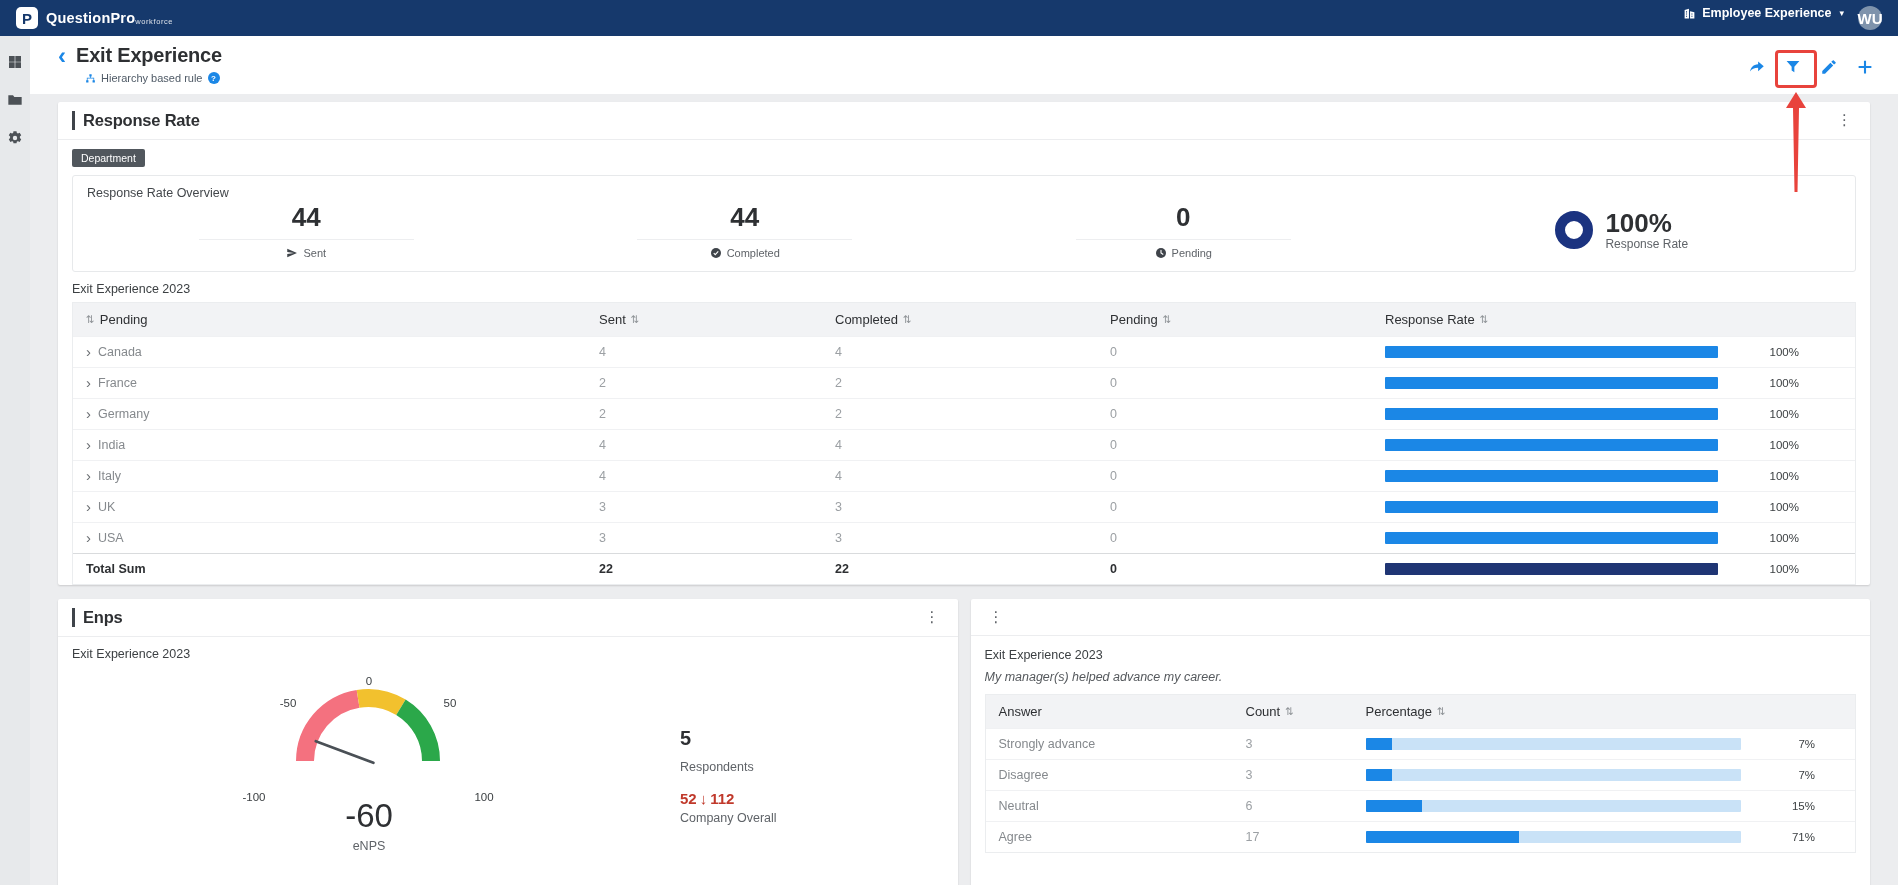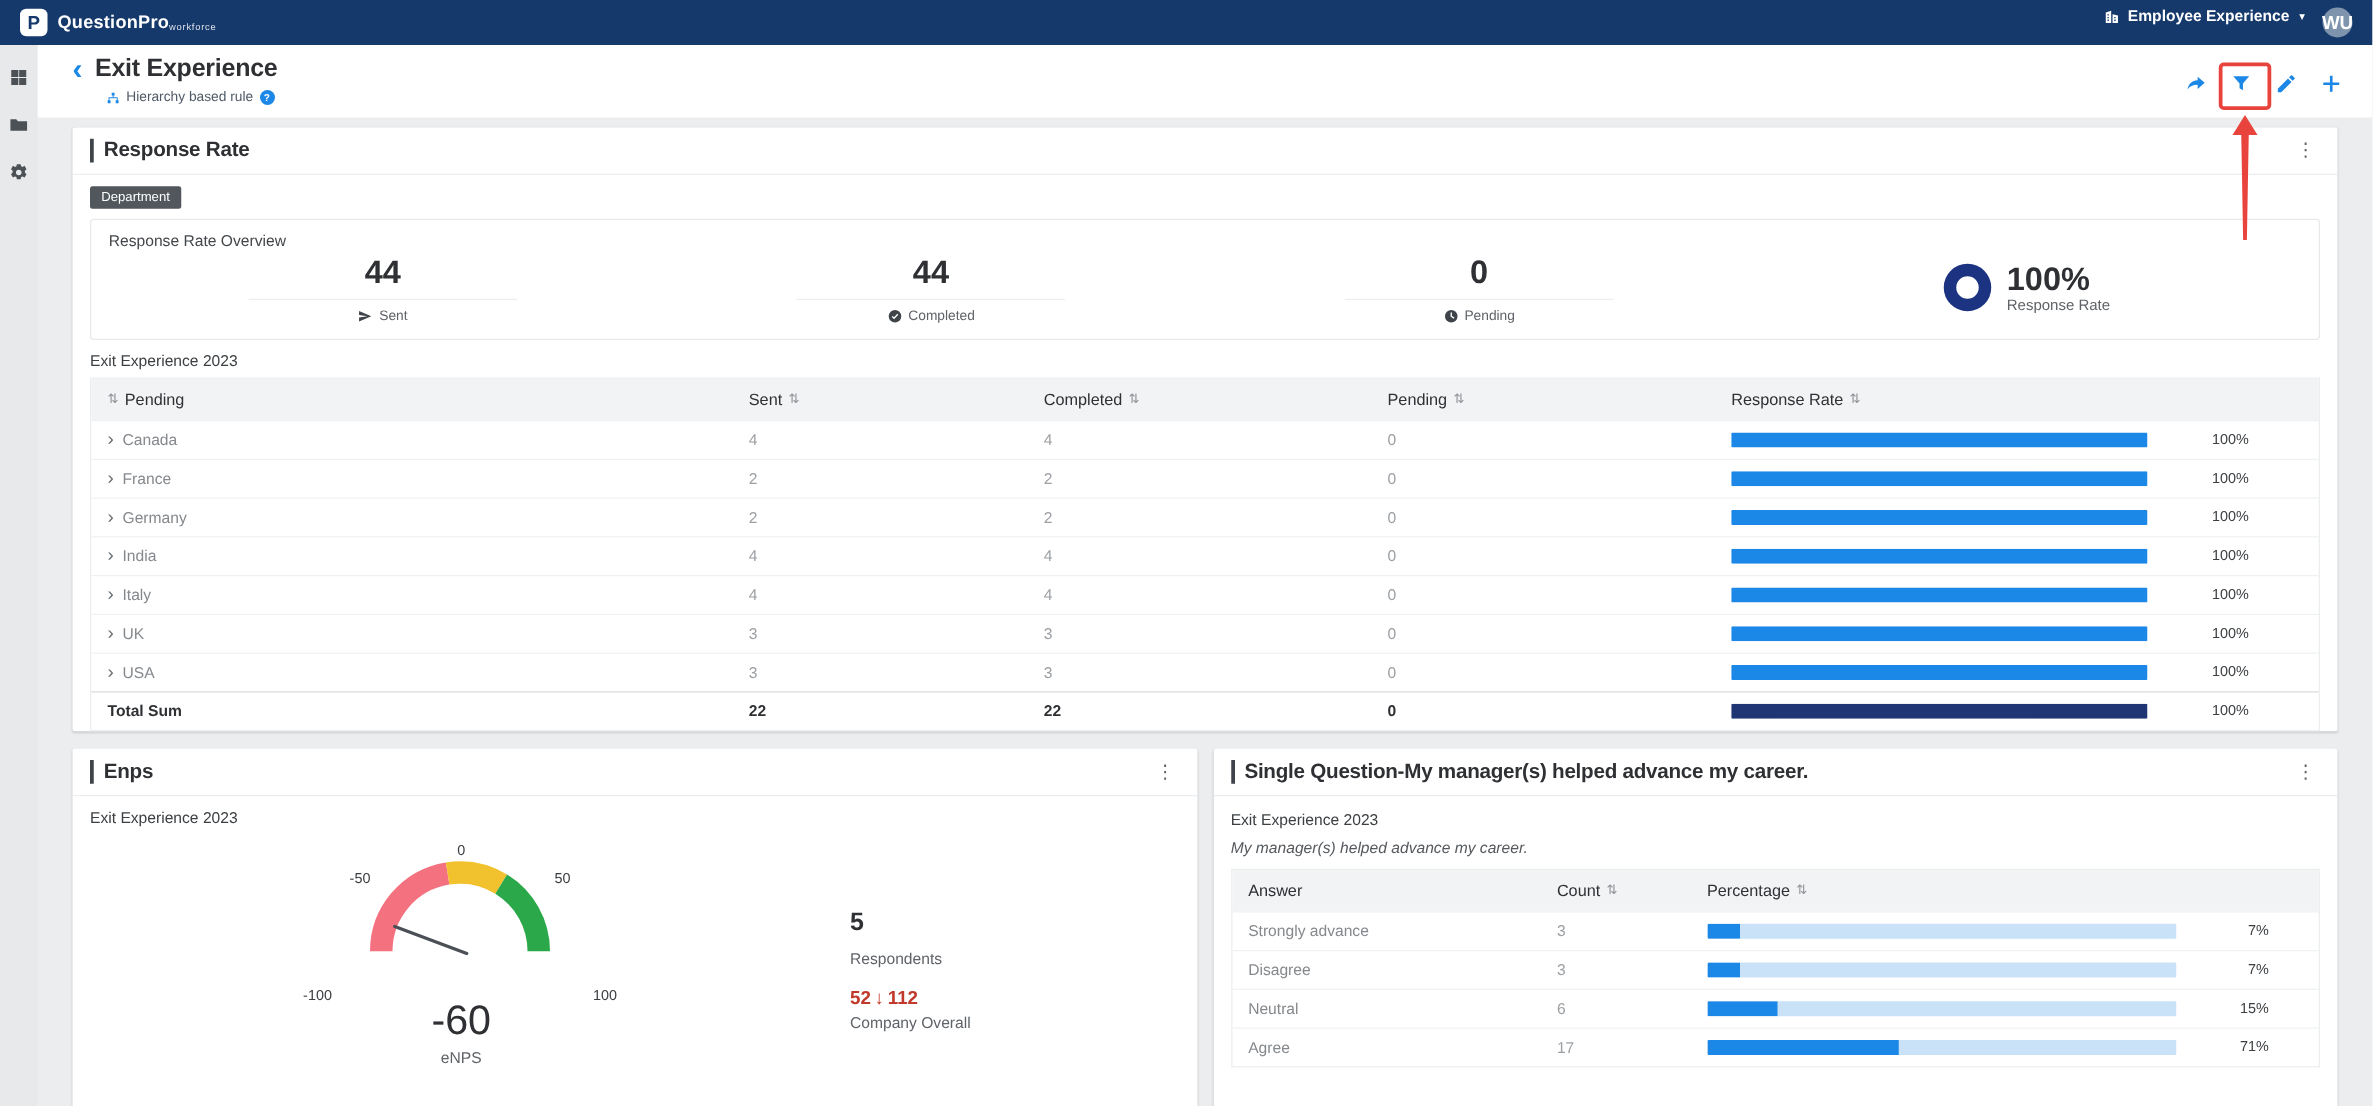--- a/index.html
+++ b/index.html
@@ -447,21 +447,20 @@
               <span>52</span>
               <span>↓</span>
               <span>112</span>
             </div>
             <div class="company-label">Company Overall</div>
           </div>
         </div>
 
         <div class="card sq">
           <div class="card-header">
-            <div class="card-title">Single Question-My manager(s) helped advance my career.</div>
             <span class="kebab">⋮</span>
           </div>
           <div class="dataset-label">Exit Experience 2023</div>
           <div class="sq-question">My manager(s) helped advance my career.</div>
 
           <div class="dtable">
             <div class="thead">
               <div class="s-ans">
                   <span>Answer</span>
                 </div>

